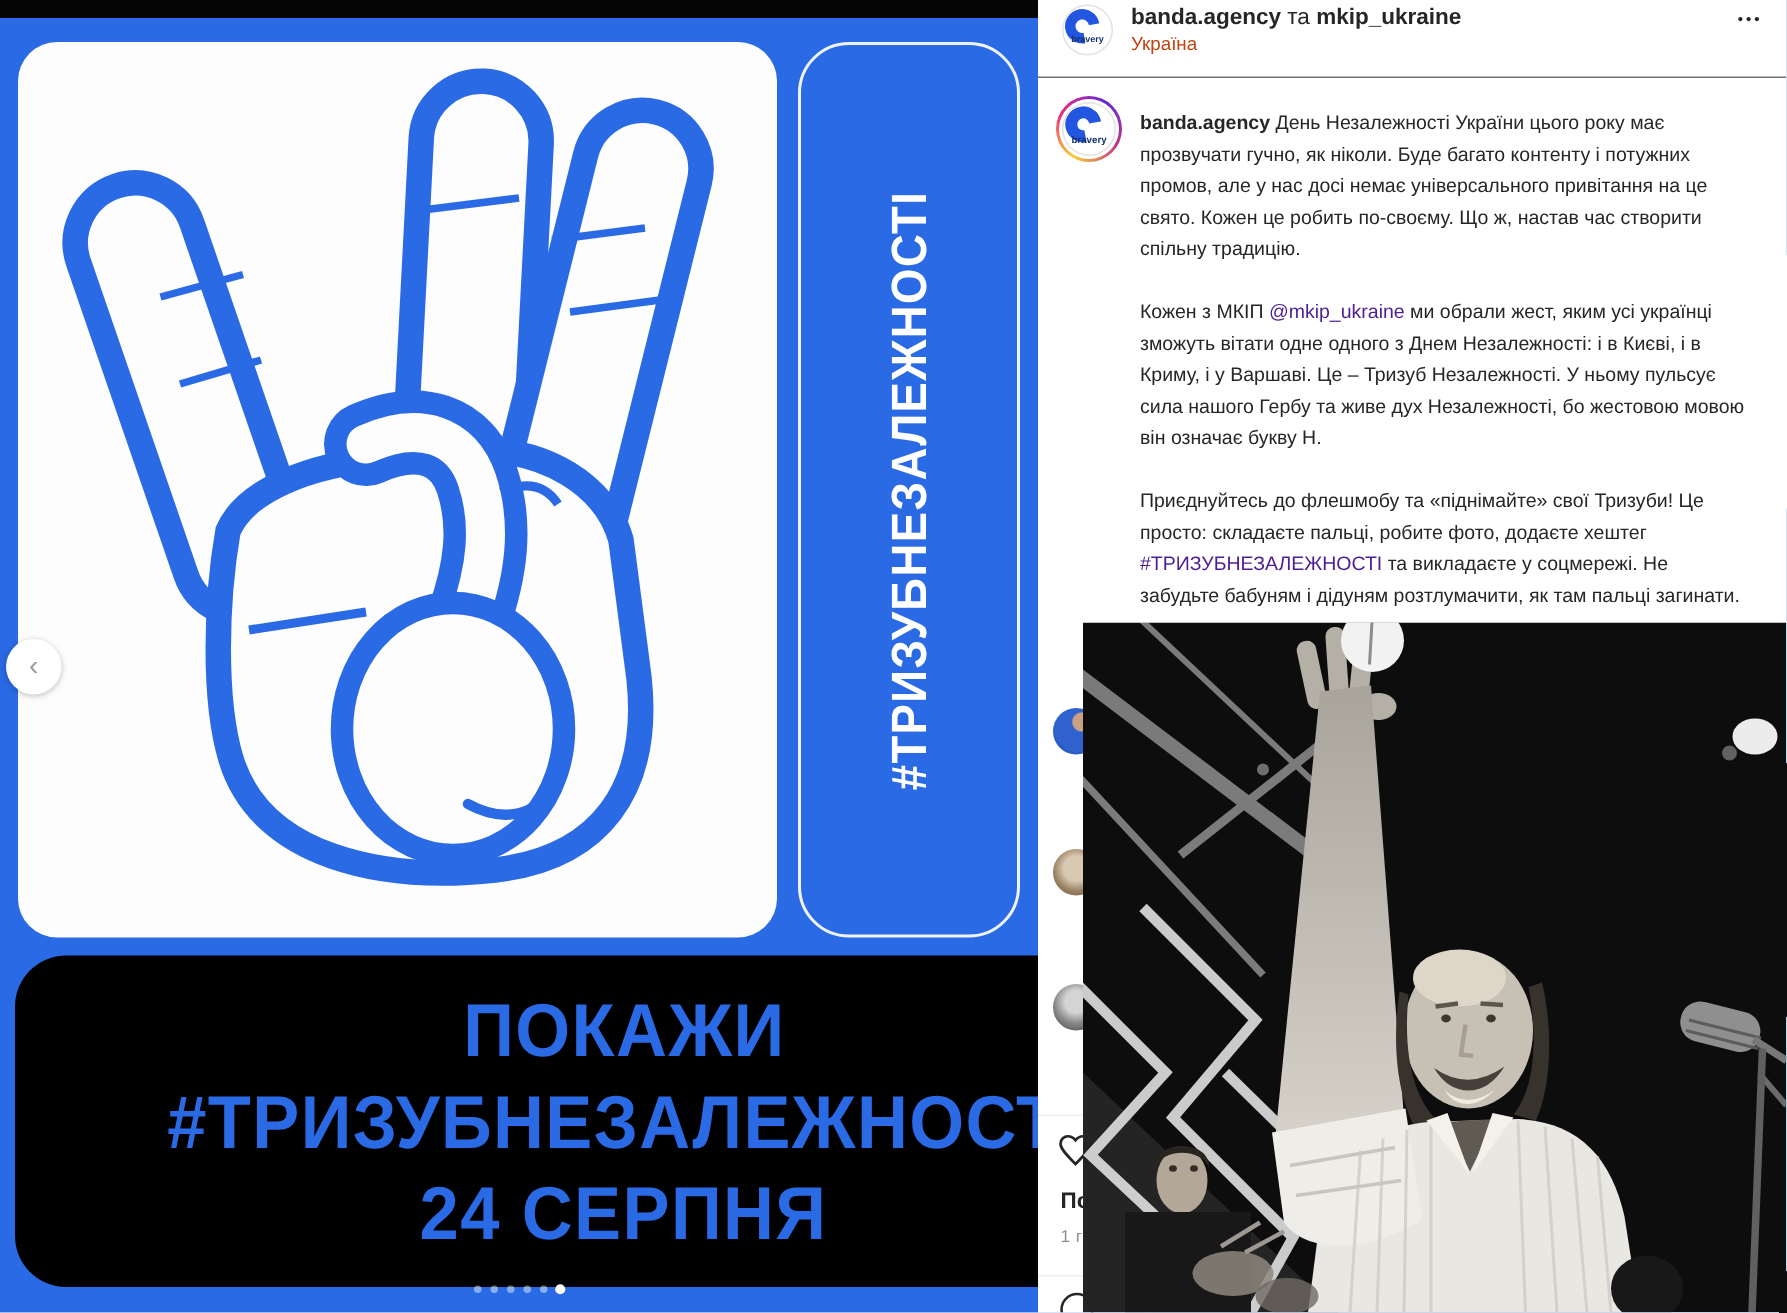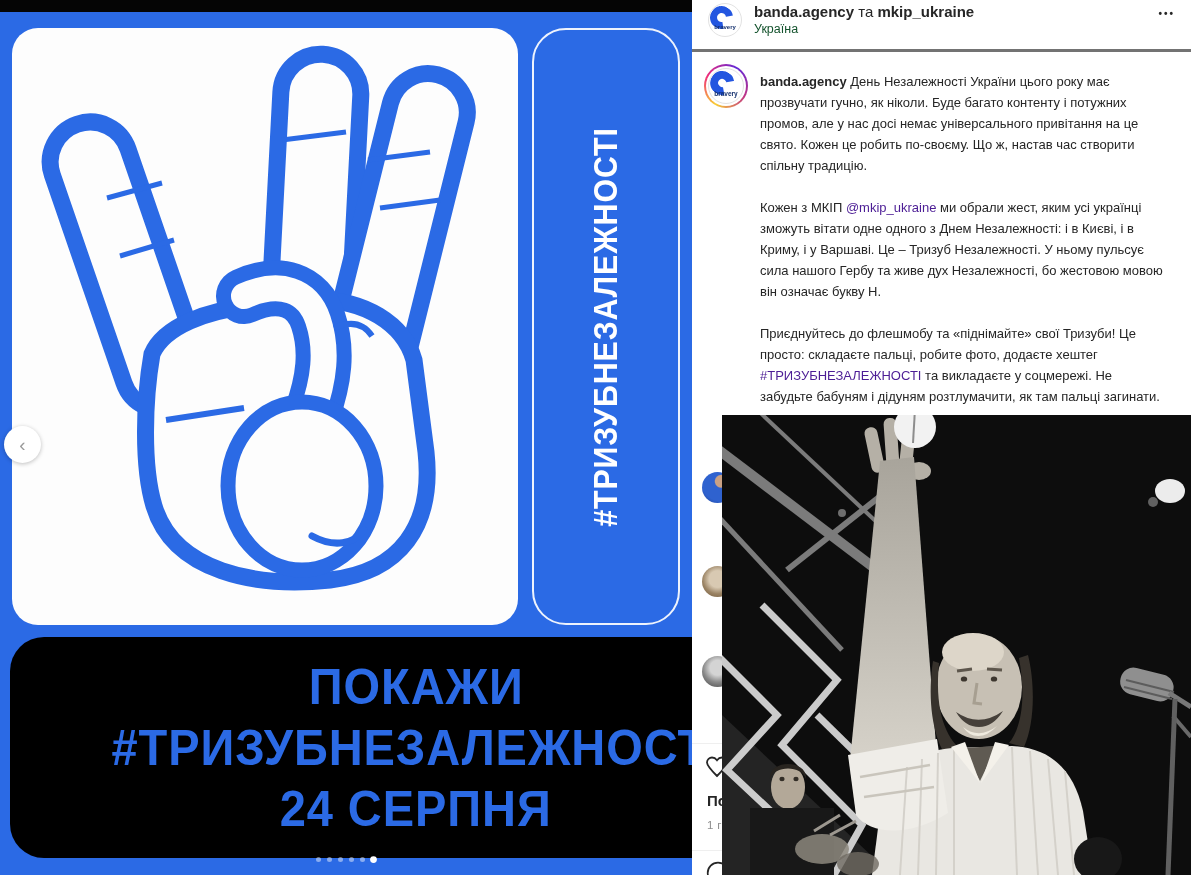--- a/index.html
+++ b/index.html
@@ -21,31 +21,31 @@
   .prev-btn { position:absolute; left:4px; top:426px; width:37px; height:37px; border-radius:50%; background:#fff;
               box-shadow:0 1px 4px rgba(0,0,0,.25); display:flex; align-items:center; justify-content:center;
               color:#9a9a9a; font-size:19px; line-height:1; cursor:pointer; }
   .dots { position:absolute; left:0; right:0; bottom:13px; display:flex; justify-content:center; gap:6px; }
   .dots .dot { width:5px; height:5px; border-radius:50%; background:#fff; opacity:.45; }
   .dots .dot.active { opacity:1; transform:scale(1.35); }
 
   
   .post-detail { position:relative; width:499px; height:875px; background:#fff; flex:none; overflow:hidden; }
 
-  .pd-header { position:absolute; left:0; top:0; width:100%; height:52px; border-bottom:3px solid #737373; z-index:2; }
+  .pd-header { position:absolute; left:0; top:0; width:100%; height:52px; border-bottom:1px solid #737373; z-index:2; }
   .brand-avatar { border-radius:50%; background:#fff; border:1px solid #e2e2e2; position:relative; overflow:hidden; }
   .brand-avatar .swirl { position:absolute; left:4%; top:6%; width:72%; height:72%; border-radius:50%;
                          border:solid #2356e0; border-width:inherit; border-right-color:transparent; transform:rotate(35deg); }
   .brand-avatar .word { position:absolute; bottom:18%; width:100%; text-align:center; color:#14306e; font-weight:bold; }
   .av-header { position:absolute; left:16px; top:3px; width:34px; height:34px; }
   .av-header .swirl { border-width:7px; }
   .av-header .word { font-size:6px; }
   .hdr-names { position:absolute; left:62px; top:3px; font-size:15px; color:#262626; white-space:nowrap; }
   .hdr-names b { font-weight:bold; }
-  .hdr-loc { position:absolute; left:62px; top:22px; font-size:12.5px; color:#14532d; }
+  .hdr-loc { position:absolute; left:62px; top:22px; font-size:12.5px; color:#c2410c; }
   .more-btn { position:absolute; right:16px; top:8px; color:#262626; font-size:10px; font-weight:bold; letter-spacing:2px; cursor:pointer; }
 
   .story-ring { position:absolute; left:12px; top:64px; width:44px; height:44px; border-radius:50%;
                 background:conic-gradient(from 210deg,#f9ce34,#ee2a7b,#6228d7,#c13584,#f9ce34); padding:2px; z-index:2; }
   .story-ring .gap { width:100%; height:100%; border-radius:50%; background:#fff; padding:2px; }
   .av-caption { width:36px; height:36px; }
   .av-caption .swirl { border-width:8px; }
   .av-caption .word { font-size:6.5px; }
 
   .caption { position:absolute; left:68px; top:71px; width:405px; font-size:13px; line-height:21px; color:#262626; z-index:1; }

